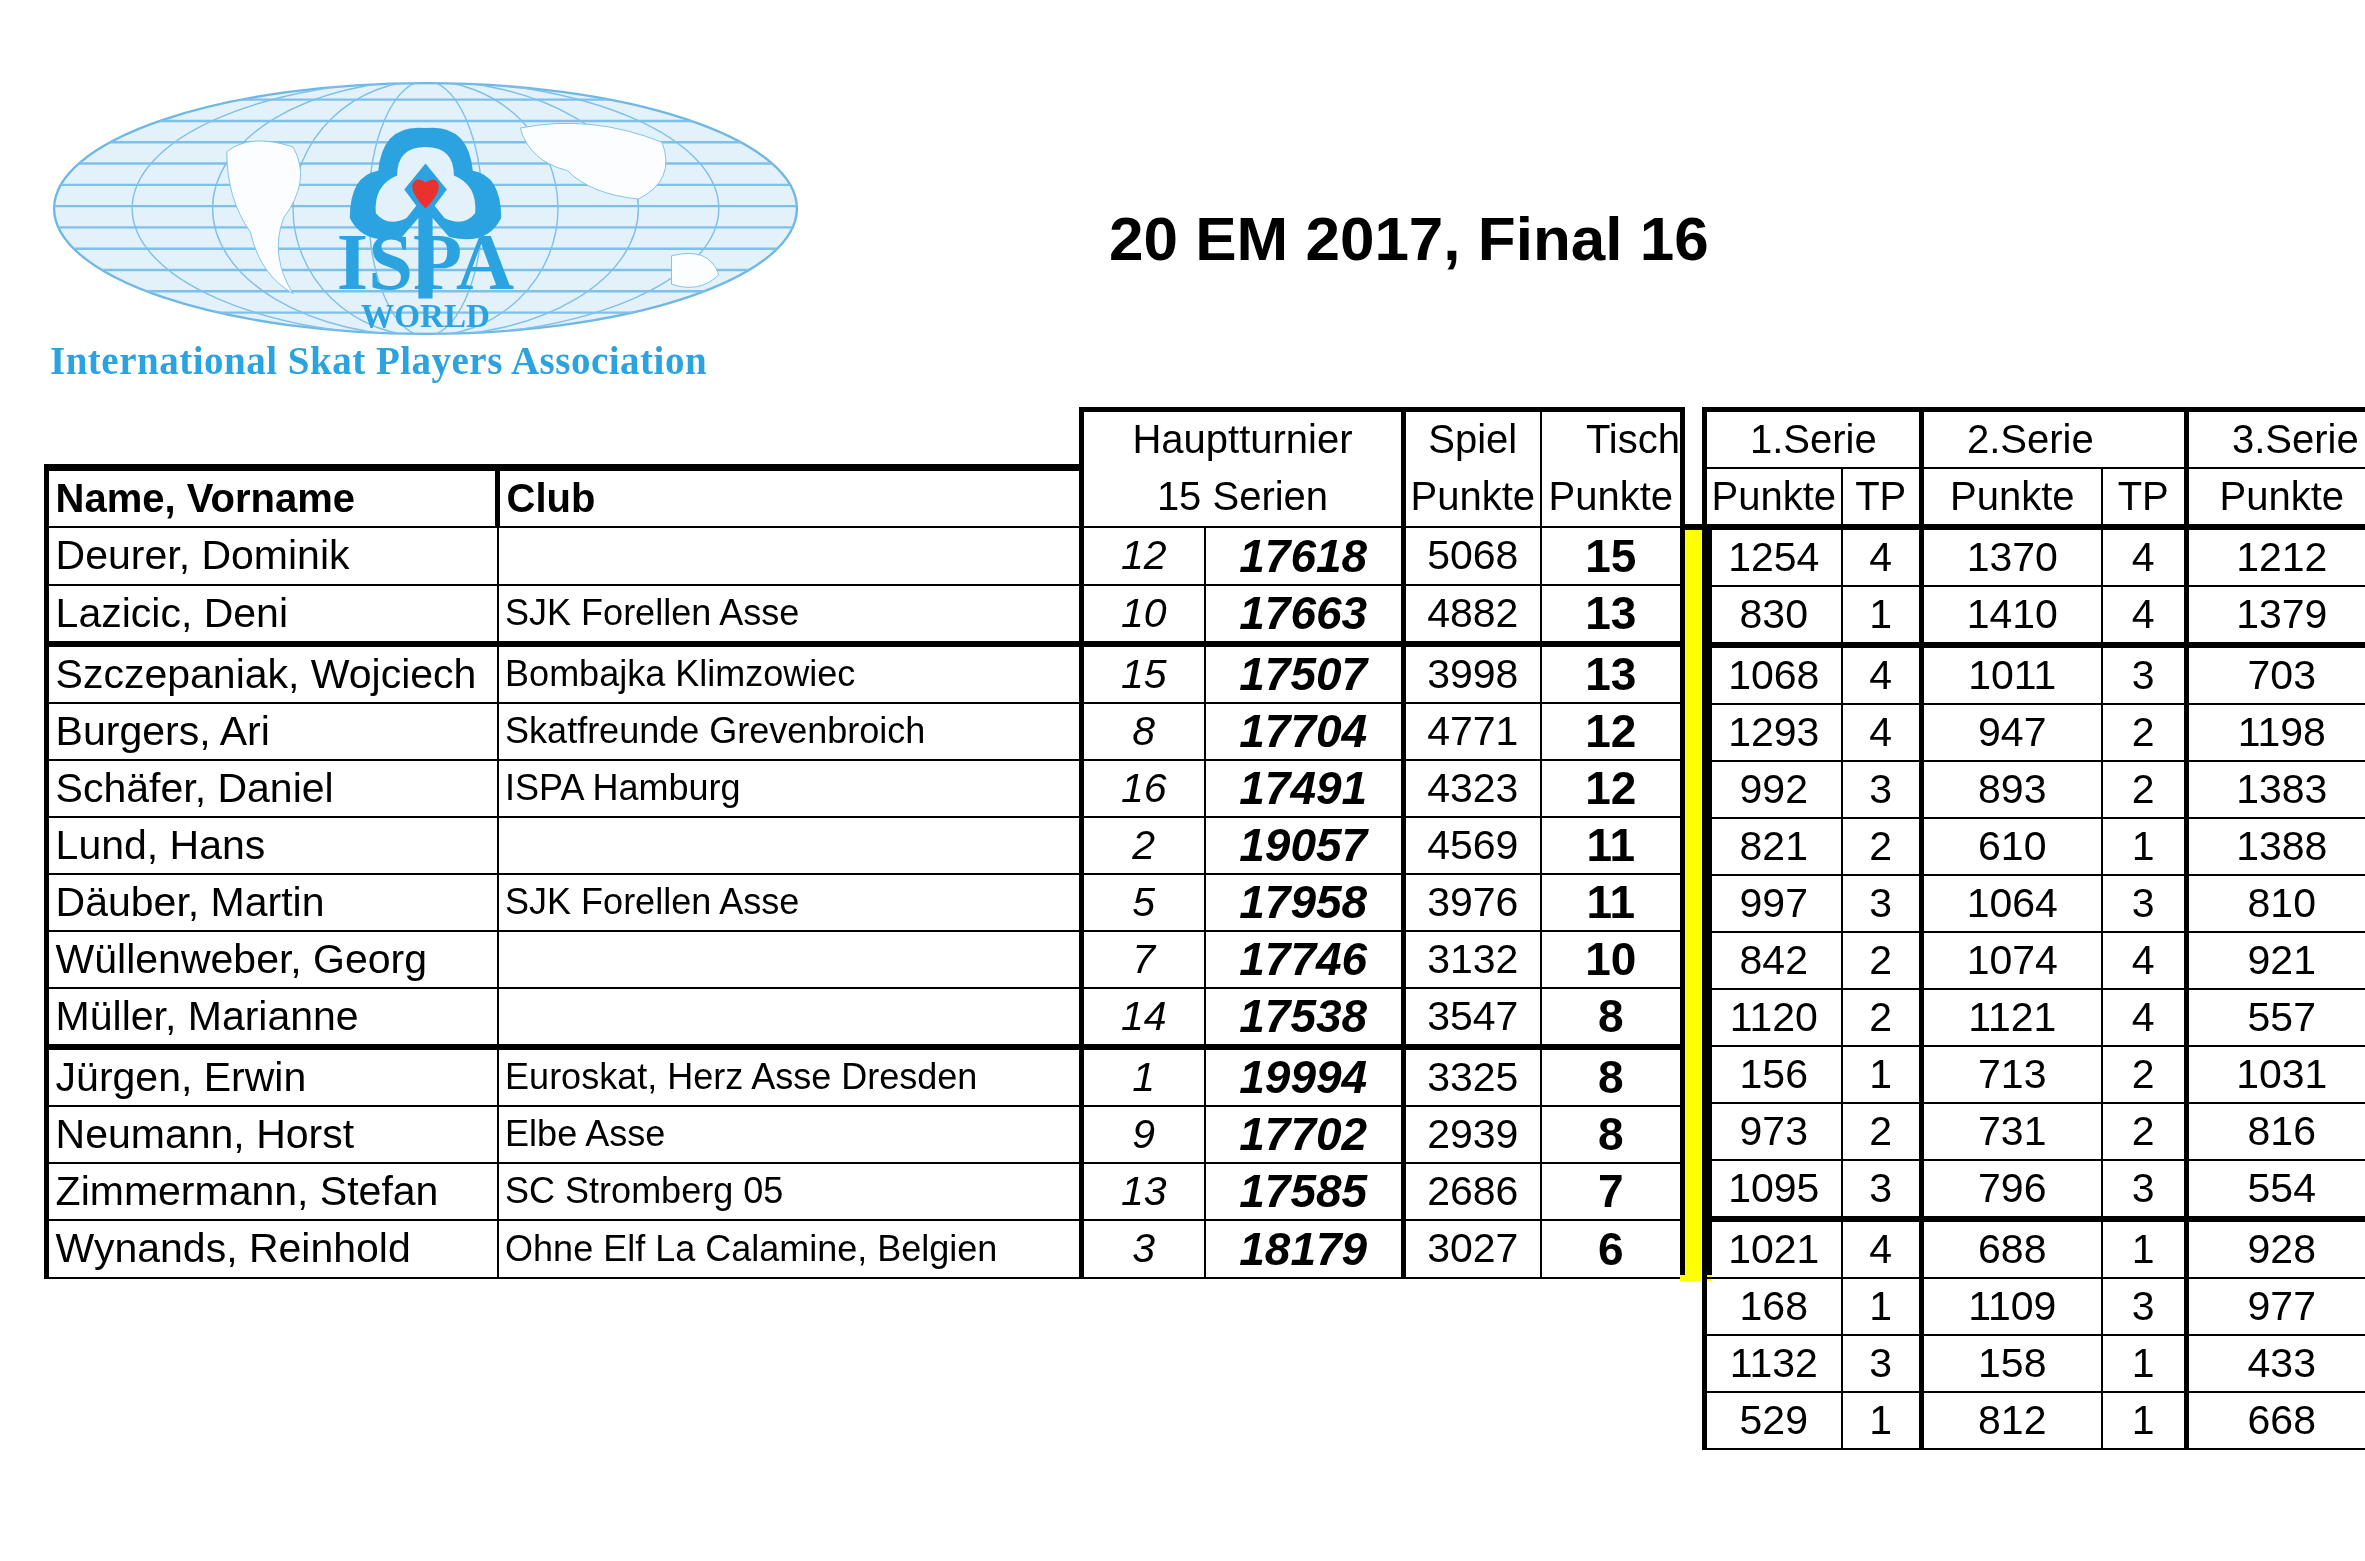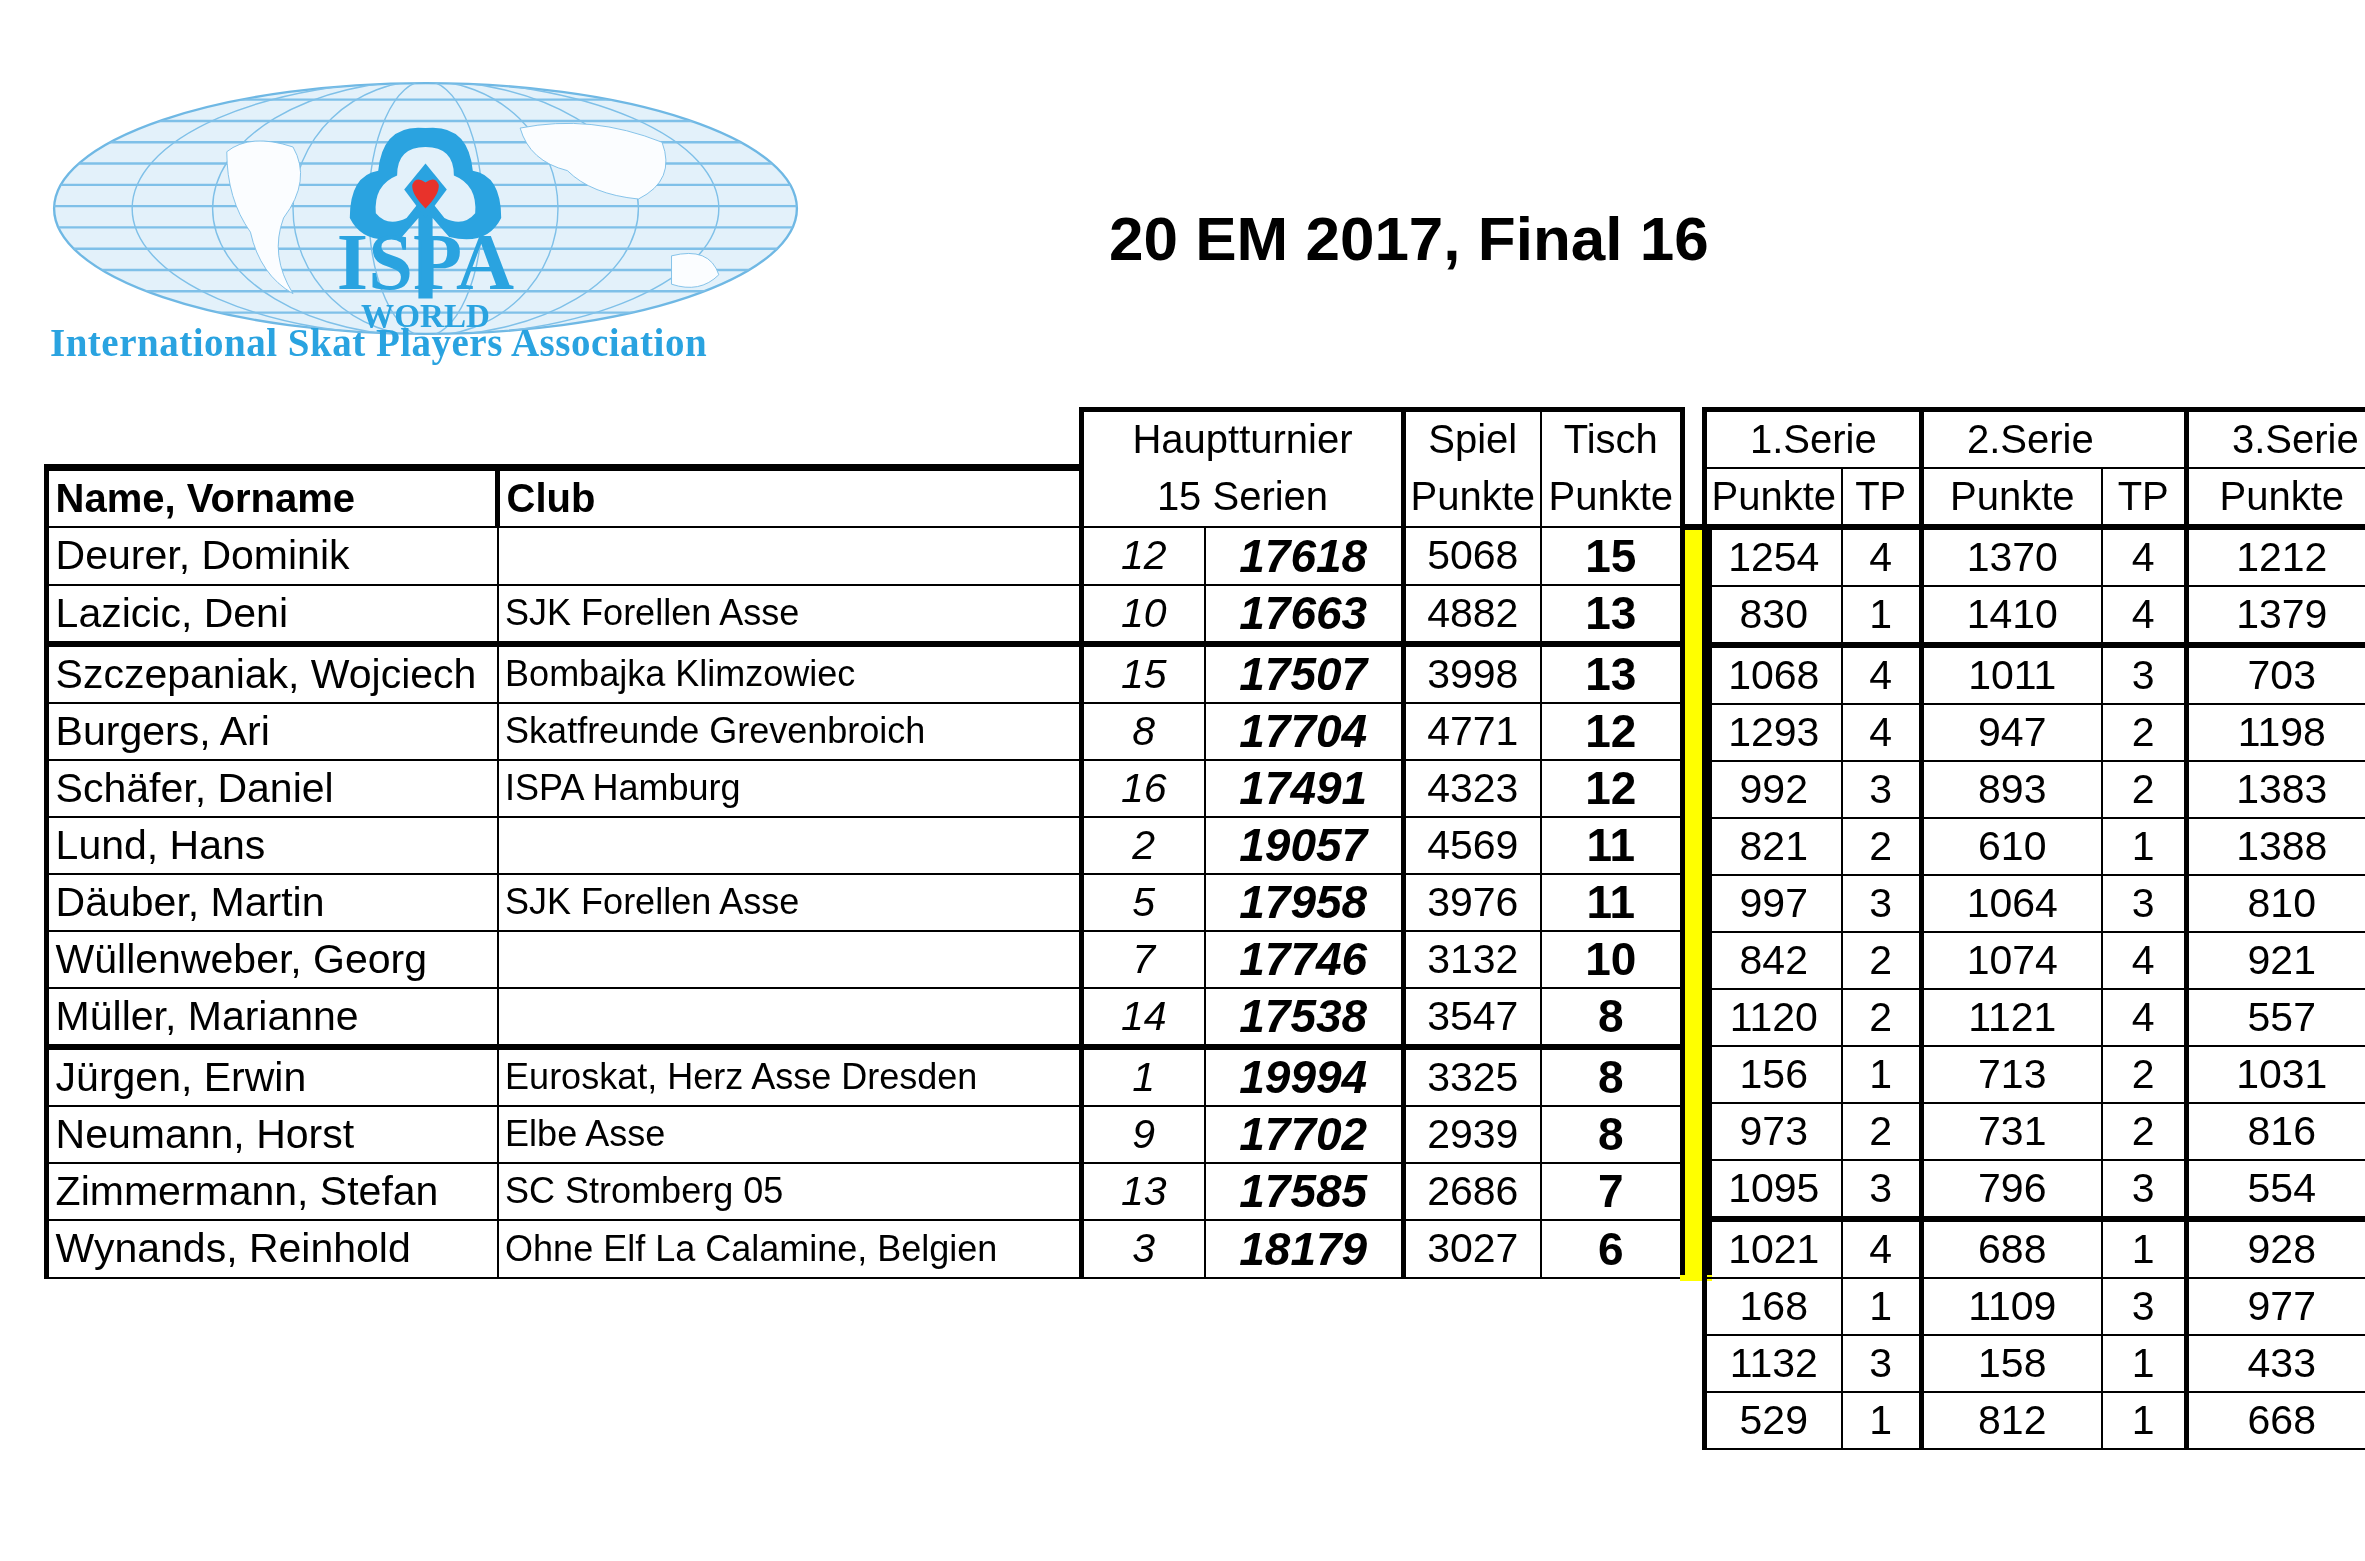--- a/index.html
+++ b/index.html
@@ -1,19 +1,19 @@
 <!DOCTYPE html>
 <html style="font-size:7.6px"><head>
 <meta charset="utf-8">
 <style>
   html, body { margin:0; padding:0; background:#fff; }
   body { width:2933px; height:1561px; position:relative; overflow:hidden;
          font-family:"Liberation Sans", sans-serif; color:#000; }
   .logo { position:absolute; left:47px; top:76px; width:757px; height:322px; }
-  .logo-caption { position:absolute; left:50px; top:320px; font-family:"Liberation Serif", serif;
+  .logo-caption { position:absolute; left:50px; top:338px; font-family:"Liberation Serif", serif;
                   font-weight:bold; font-size:39px; color:#2aa3e0; letter-spacing:0.5px; white-space:nowrap; }
   .title { position:absolute; left:1109px; top:203px; font-size:62px; font-weight:bold; white-space:nowrap; }
 
   table { border-collapse:collapse; position:absolute; table-layout:fixed; }
   td { border:2.8px solid #000; padding:0; height:55px; font-size:41px; white-space:nowrap; overflow:hidden; }
   .left { left:44px; top:407px; }
   .right { left:1702px; top:407px; }
   .hdr-empty { border:none; border-bottom:7.6px solid #000; height:45px; }
   .hdr td { font-size:40px; }
   .h-name, .h-club { font-weight:bold; padding-left:6.6px; text-align:left; border-left-width:5.7px; }
@@ -86,21 +86,21 @@
       <col style="width:199px">
     <col style="width:137px">
       <col style="width:142px">
     <col style="width:27.4px">
   </colgroup>
   <tbody>
       <tr class="hdr">
     <td class="hdr-empty" colspan="2"></td>
     <td colspan="2" class="small" style="border-left-width:5.7px;border-top-width:5.7px;border-bottom:none;">Hauptturnier</td>
     <td class="center" style="border-top-width:5.7px;border-bottom:none;border-left-width:5.7px;">Spiel</td>
-    <td class="center" style="border-top-width:5.7px;border-bottom:none;border-right-width:5.7px;">Tisch</td>
+    <td class="center" style="border-top-width:5.7px;border-bottom:none;border-right-width:5.7px;text-align:right;">Tisch</td>
     <td style="border:none;"></td>
   </tr>
   <tr class="hdr">
     <td class="h-name">Name, Vorname</td>
     <td class="h-club">Club</td>
     <td colspan="2" class="center" style="border-top:none;border-left-width:5.7px;">15 Serien</td>
     <td class="center" style="border-top:none;border-left-width:5.7px;">Punkte</td>
     <td class="center" style="border-top:none;border-right-width:5.7px;">Punkte</td>
     <td style="border:none;border-left:5.7px solid #000;"></td>
   </tr>

